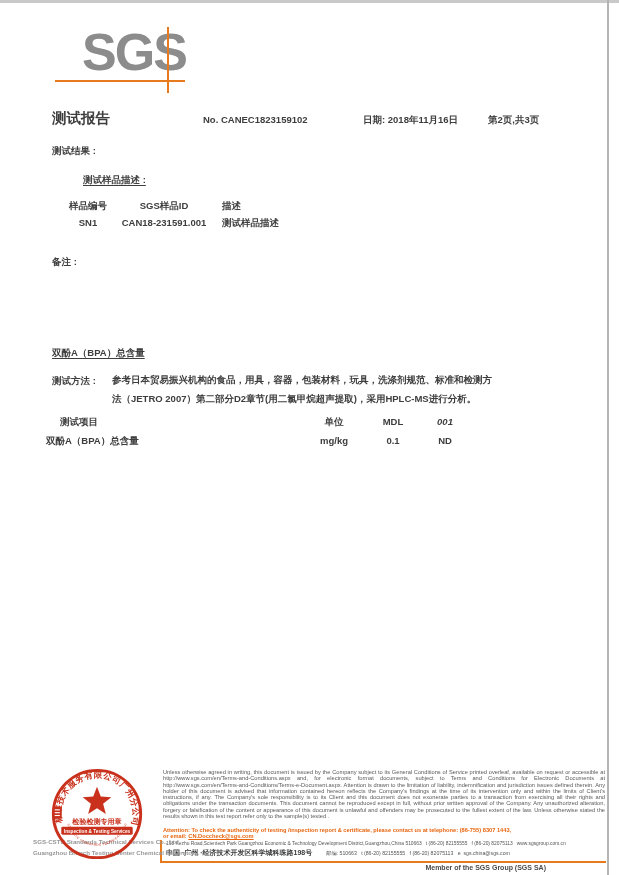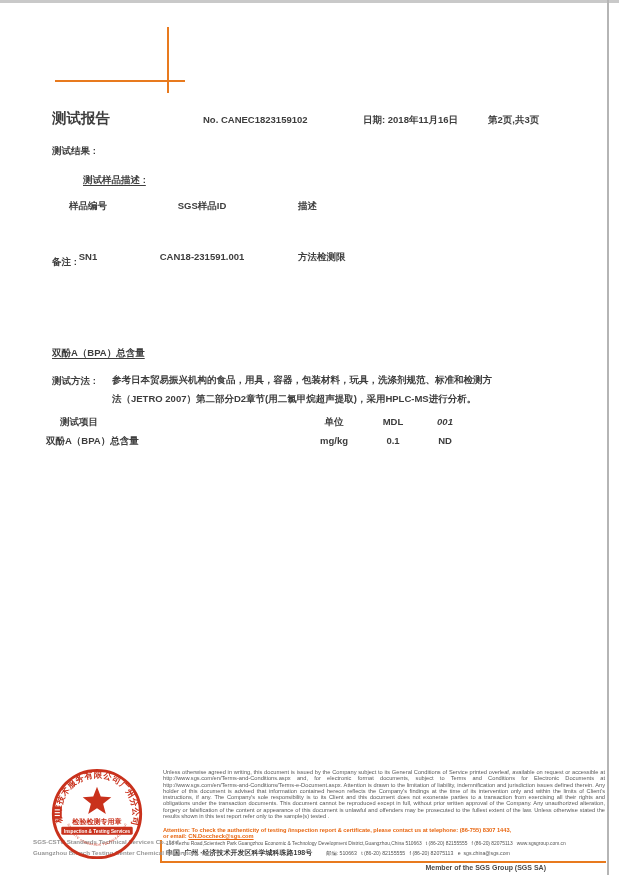--- a/index.html
+++ b/index.html
@@ -25,21 +25,21 @@
 
   
   .report-title{left:52px;top:109px;font-size:14.5px;font-weight:bold;}
   .hdr{font-size:9.5px;font-weight:bold;}
 
   
   .lbl{font-size:9.5px;font-weight:bold;}
   .u{text-decoration:underline;text-underline-offset:2px;}
   .it{font-style:italic;}
 
-  .sample-table{left:56px;top:200px;display:grid;grid-template-columns:64px 88px auto;row-gap:4px;font-size:9.5px;font-weight:bold;gap:38px;}
+  .sample-table{left:56px;top:200px;display:grid;grid-template-columns:64px 88px auto;row-gap:4px;font-size:9.5px;font-weight:bold;}
   .sample-table .c{text-align:center;}
   .sample-table .l{text-align:left;padding-left:14px;}
 
   .notes div{font-size:9.5px;font-weight:bold;margin-bottom:9px;}
 
   .result-table{left:46px;top:416px;display:grid;grid-template-columns:252px 72px 46px 58px;row-gap:6px;font-size:9.5px;font-weight:bold;}
   .result-table .c{text-align:center;}
   .result-table .h1{padding-left:14px;}
   .result-table .hd span{text-underline-offset:2px;}
 
@@ -67,39 +67,40 @@
   .stamp .ribbon-text{font-size:5px;font-weight:bold;fill:#fff;}
 </style>
 </head>
 <body>
 
 <div class="page">
 
   <div class="abs border-top"></div>
   <div class="abs border-right"></div>
 
+  <div class="abs sgs-logo">SGS</div>
   <div class="abs logo-hline"></div>
   <div class="abs logo-vline"></div>
 
   <div class="abs report-title">测试报告</div>
   <div class="abs hdr" style="left:203px;top:114px;">No. CANEC1823159102</div>
   <div class="abs hdr" style="left:363px;top:114px;">日期: 2018年11月16日</div>
   <div class="abs hdr" style="left:488px;top:114px;">第2页,共3页</div>
 
   <div class="abs lbl" style="left:52px;top:145px;">测试结果 :</div>
 
   <div class="abs lbl u" style="left:52px;top:174px;padding-left:31px;">测试样品描述 :</div>
 
   <div class="abs sample-table">
     <div class="c">样品编号</div>
     <div class="c">SGS样品ID</div>
     <div class="l">描述</div>
     <div class="c">SN1</div>
     <div class="c">CAN18-231591.001</div>
-    <div class="l">方法检测限</div>
+    <div class="l">测试样品描述</div>
   </div>
 
   <div class="abs lbl" style="left:52px;top:256px;">备注 :</div>
 
   <div class="abs lbl u" style="left:52px;top:347px;">双酚A（BPA）总含量</div>
   <div class="abs lbl" style="left:52px;top:375px;">测试方法 :</div>
   <div class="abs lbl" style="left:112px;top:374px;">参考日本贸易振兴机构的食品，用具，容器，包装材料，玩具，洗涤剂规范、标准和检测方</div>
   <div class="abs lbl" style="left:112px;top:393px;">法（JETRO 2007）第二部分D2章节(用二氯甲烷超声提取)，采用HPLC-MS进行分析。</div>
 
   <div class="abs result-table">

